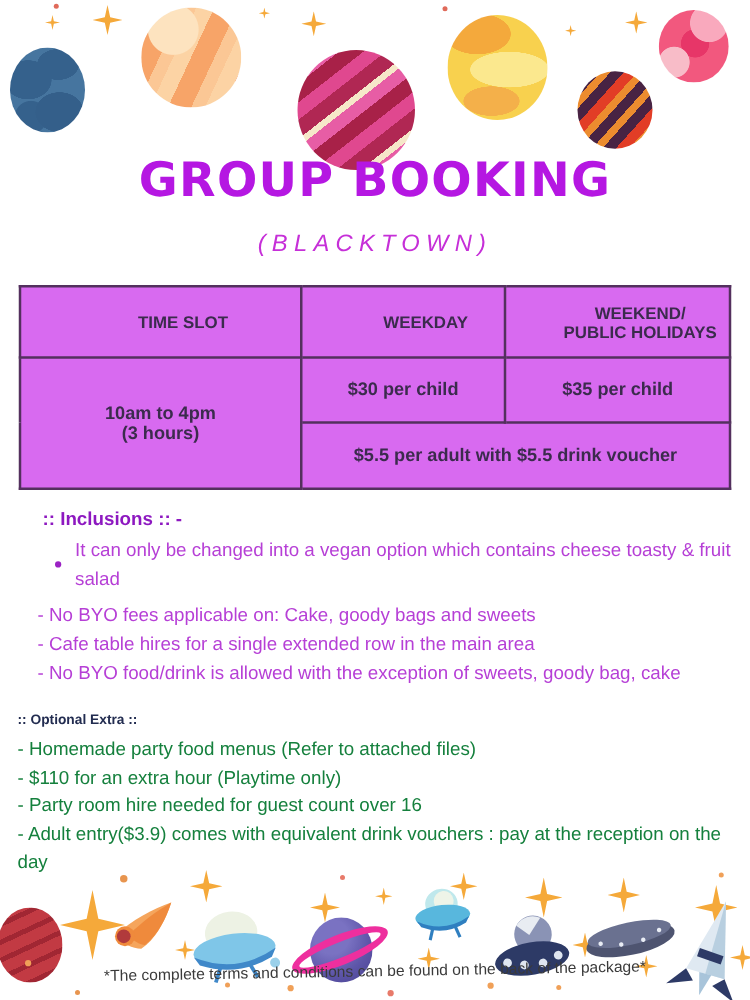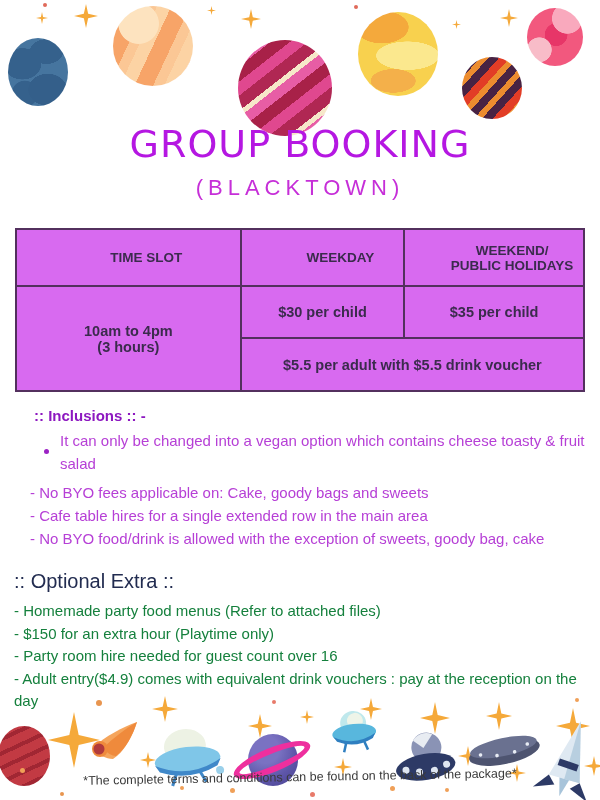--- a/index.html
+++ b/index.html
@@ -51,23 +51,23 @@
       rgba(155,35,48,0) 0 9px, rgba(155,35,48,.85) 9px 13px); }
   .p-ringed { left:240px; top:730px; width:64px; height:64px; }
   .p-ringed .ball { position:absolute; left:8px; top:4px; width:50px; height:52px; border-radius:50%;
     background:radial-gradient(circle at 35% 30%, #7a72c2 0 28%, #5d55a8 62%, #474190 100%);
     background-color:#5d55a8; }
   .p-ringed .ring { position:absolute; left:-9px; top:18px; width:82px; height:24px;
     border:6px solid #ee2f9e; border-radius:50%; transform:rotate(-22deg); }
 
   
   .header { position:absolute; top:122px; left:0; width:100%; text-align:center; }
-  .title { font-family:"DejaVu Sans", sans-serif; font-weight:400; font-size:38px;
+  .title { font-family:"DejaVu Sans", sans-serif; font-weight:700; font-size:38px;
            letter-spacing:1px; color:#b517e2; }
-  .subtitle { margin-top:9px; font-size:22px; letter-spacing:5px; color:#c62fd8; font-weight:500; }
+  .subtitle { margin-top:19px; font-size:19px; letter-spacing:5px; color:#c62fd8; font-weight:500;font-style:italic; }
 
   
   .table-wrap { position:absolute; top:228px; left:15px; }
   table.pricing { border-collapse:collapse; width:570px; table-layout:fixed; }
   table.pricing th, table.pricing td {
     border:2px solid #53305e; background:#d86af0; color:#3b2b4d;
     text-align:center; vertical-align:middle; font-weight:bold; }
   table.pricing th { font-size:13.5px; height:57px;padding-left:36px; }
   table.pricing td { font-size:14.5px; }
   .c1 { width:220px; } .c2 { width:160px; } .c3 { width:176px; }
@@ -79,21 +79,21 @@
   .inc-heading { padding-left:4px; font-size:15px; font-weight:bold; color:#8d18c0; }
   .inc-intro { margin-top:6px; font-size:15px; color:#b63fd6; }
   .inc-bullets { margin-top:5px; }
   .inc-bullet { display:flex; align-items:flex-start; line-height:23px; font-size:15px; color:#b63fd6; }
   .inc-bullet .bdot { flex:0 0 auto; width:5px; height:5px; border-radius:50%;
     background:#9b22c4; margin:0 11px 2px 14px; align-self:center; }
   .inc-notes { margin-top:6px; }
   .inc-note { line-height:23px; font-size:15px; color:#b63fd6; }
 
   .extras { position:absolute; top:570px; left:14px; width:580px; }
-  .ext-heading { font-size:20px; font-weight:normal; color:#222c50; }
+  .ext-heading { font-size:11px; font-weight:bold; color:#222c50; }
   .ext-item { line-height:22.5px; font-size:15px; color:#15803d; }
   .ext-items { margin-top:7px; }
 
   
   .footer-note { position:absolute; top:770px; left:0; width:100%; text-align:center;
     font-size:12.5px; color:#3a3a3a; transform:rotate(-1deg); z-index:5; }
 
   
   .decor { position:absolute; z-index:1; }
 </style>
@@ -155,23 +155,23 @@
     <div class="inc-note">- No BYO fees applicable on: Cake, goody bags and sweets</div>
     <div class="inc-note">- Cafe table hires for a single extended row in the main area</div>
     <div class="inc-note">- No BYO food/drink is allowed with the exception of sweets, goody bag, cake</div>
   </div>
 </div>
 
 <div class="extras">
   <div class="ext-heading">:: Optional Extra ::</div>
   <div class="ext-items">
     <div class="ext-item">- Homemade party food menus (Refer to attached files)</div>
-    <div class="ext-item">- $150 for an extra hour (Playtime only)</div>
+    <div class="ext-item">- $110 for an extra hour (Playtime only)</div>
     <div class="ext-item">- Party room hire needed for guest count over 16</div>
-    <div class="ext-item">- Adult entry($4.9) comes with equivalent drink vouchers : pay at the reception on the day</div>
+    <div class="ext-item">- Adult entry($3.9) comes with equivalent drink vouchers : pay at the reception on the day</div>
   </div>
 </div>
 
 <div class="planet p-red"></div>
 
 <div class="decor" style="left:85px; top:720px; width:54px; height:42px;">
   <svg width="54" height="42" viewBox="0 0 54 42">
     <path d="M52 2 C38 7 20 16 8 28 C13 35 21 39 28 39 C39 32 47 17 52 2 Z" fill="#f5a55c"></path>
     <path d="M52 2 C40 9 28 18 18 28 C22 33 27 36 31 36 C41 28 48 15 52 2 Z" fill="#ef8a3c"></path>
     <circle cx="15" cy="29" r="8" fill="#ef8a3c"></circle>

